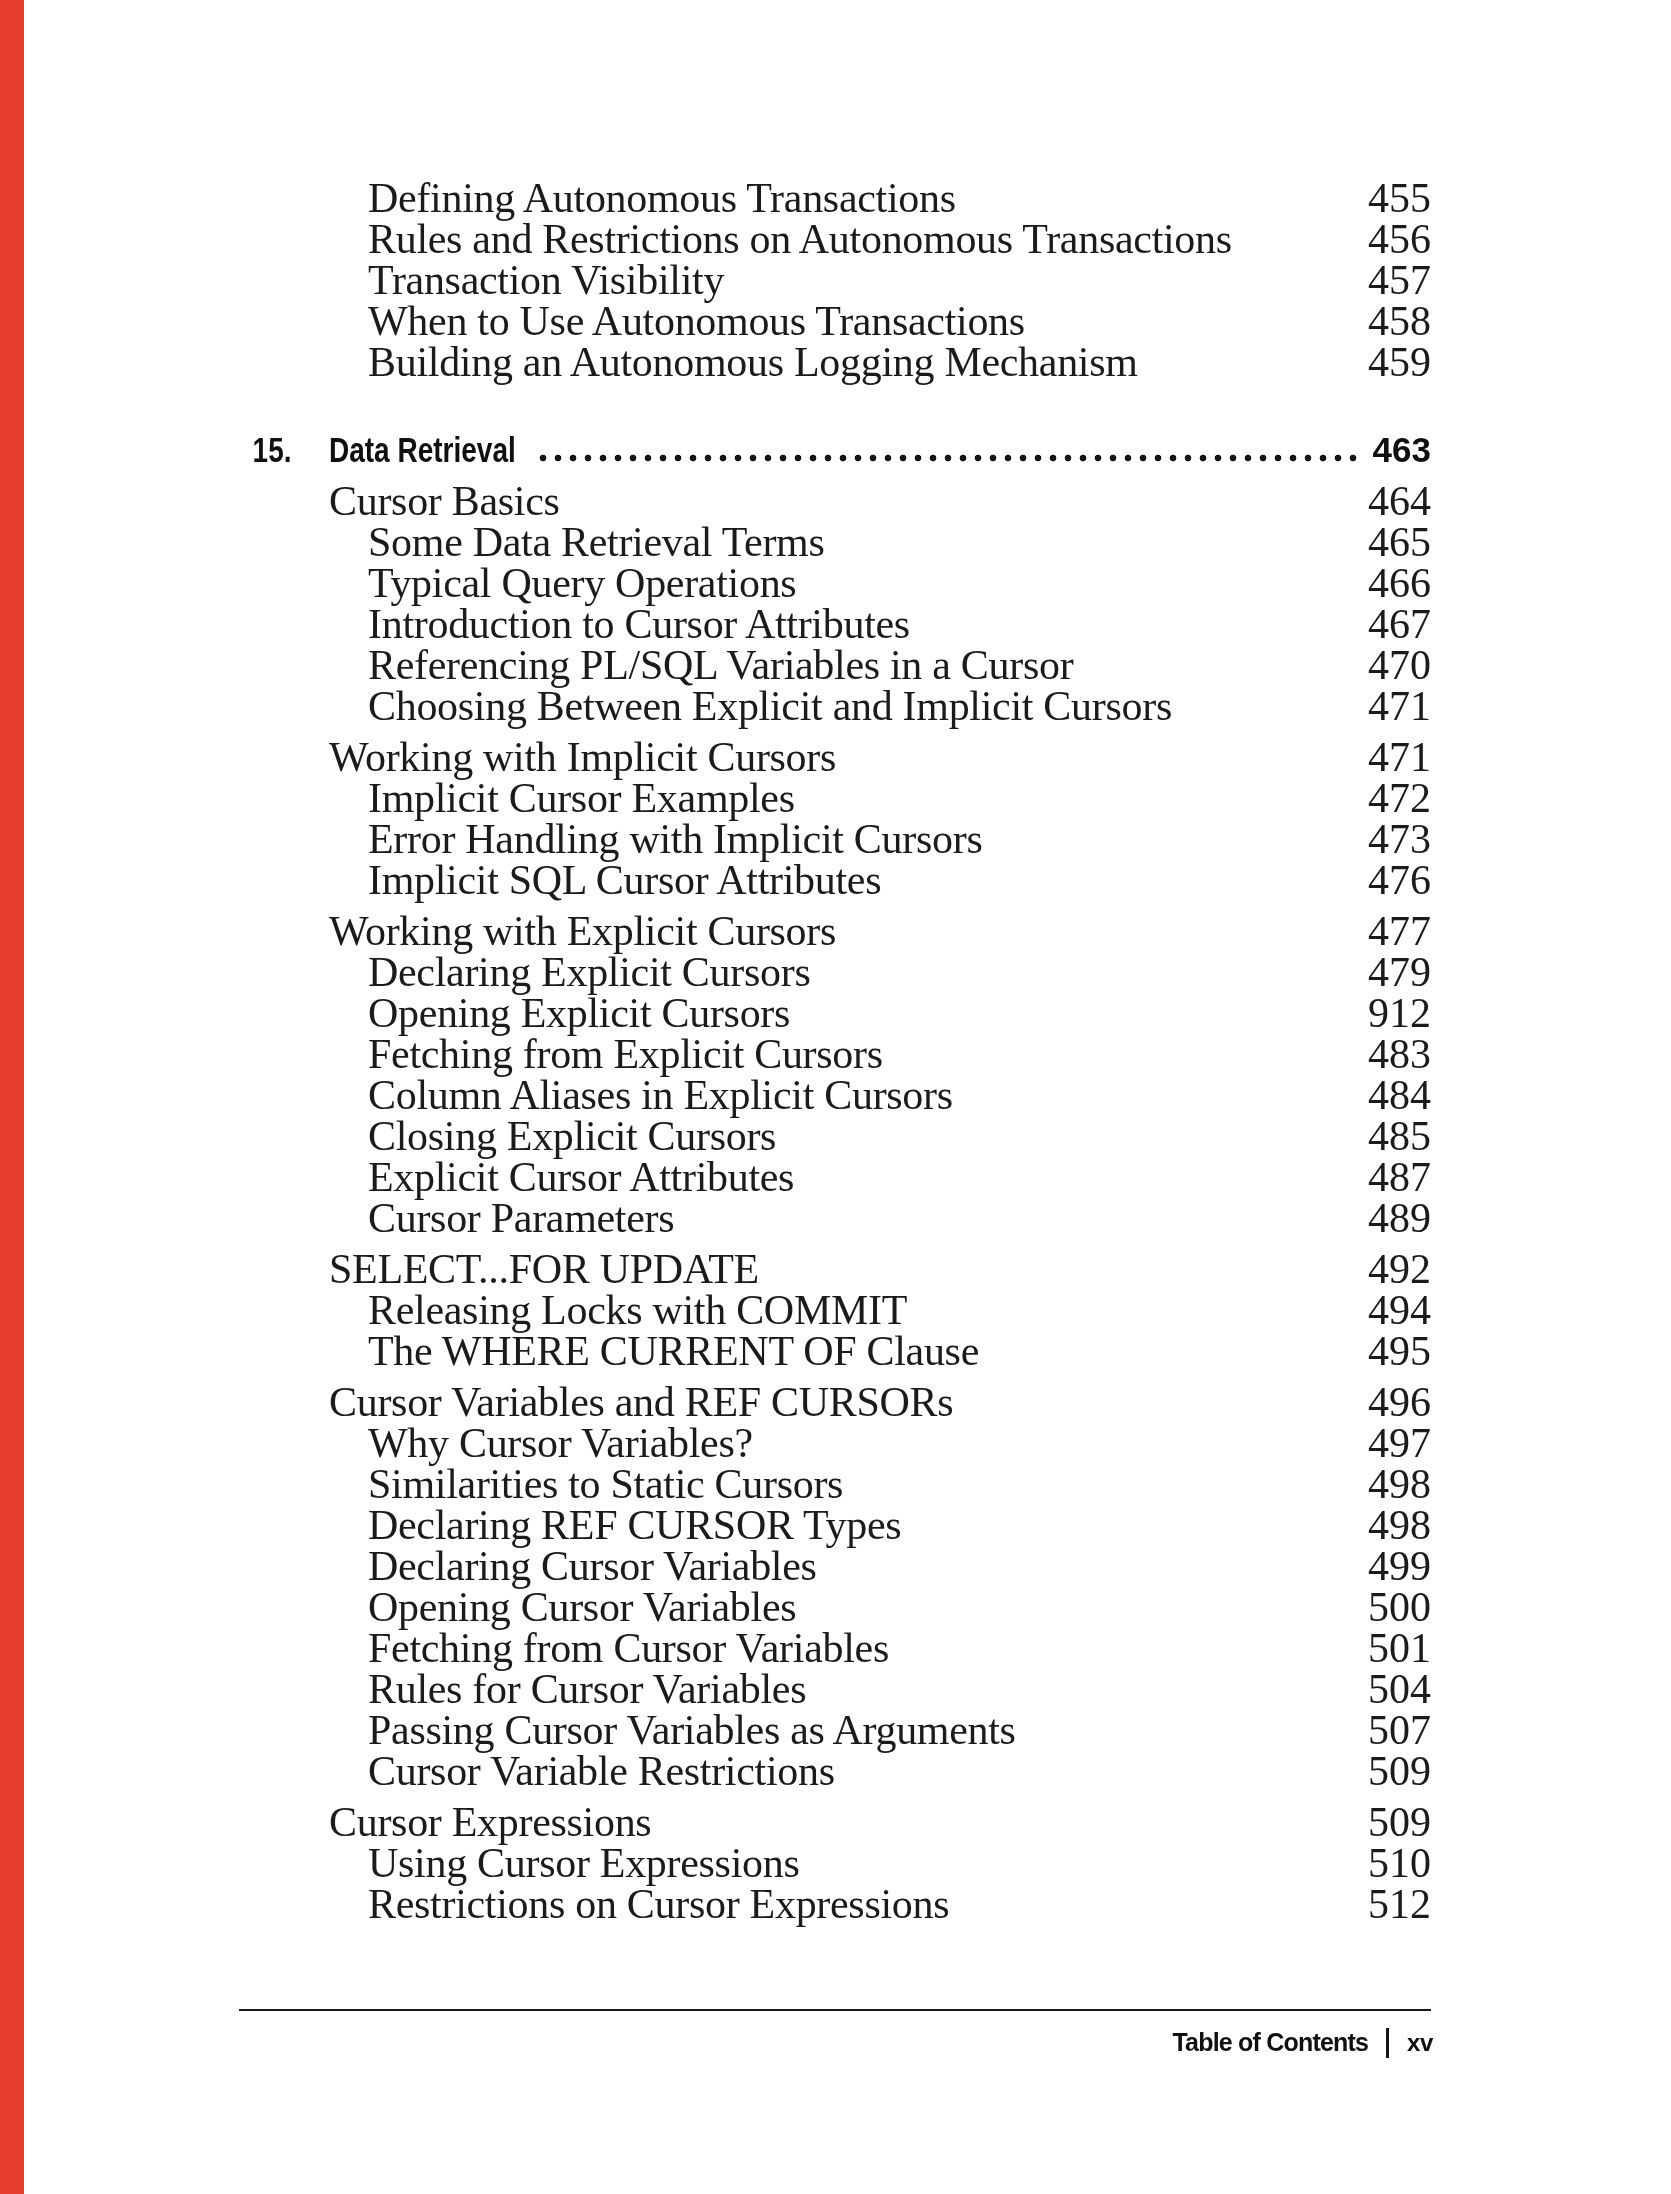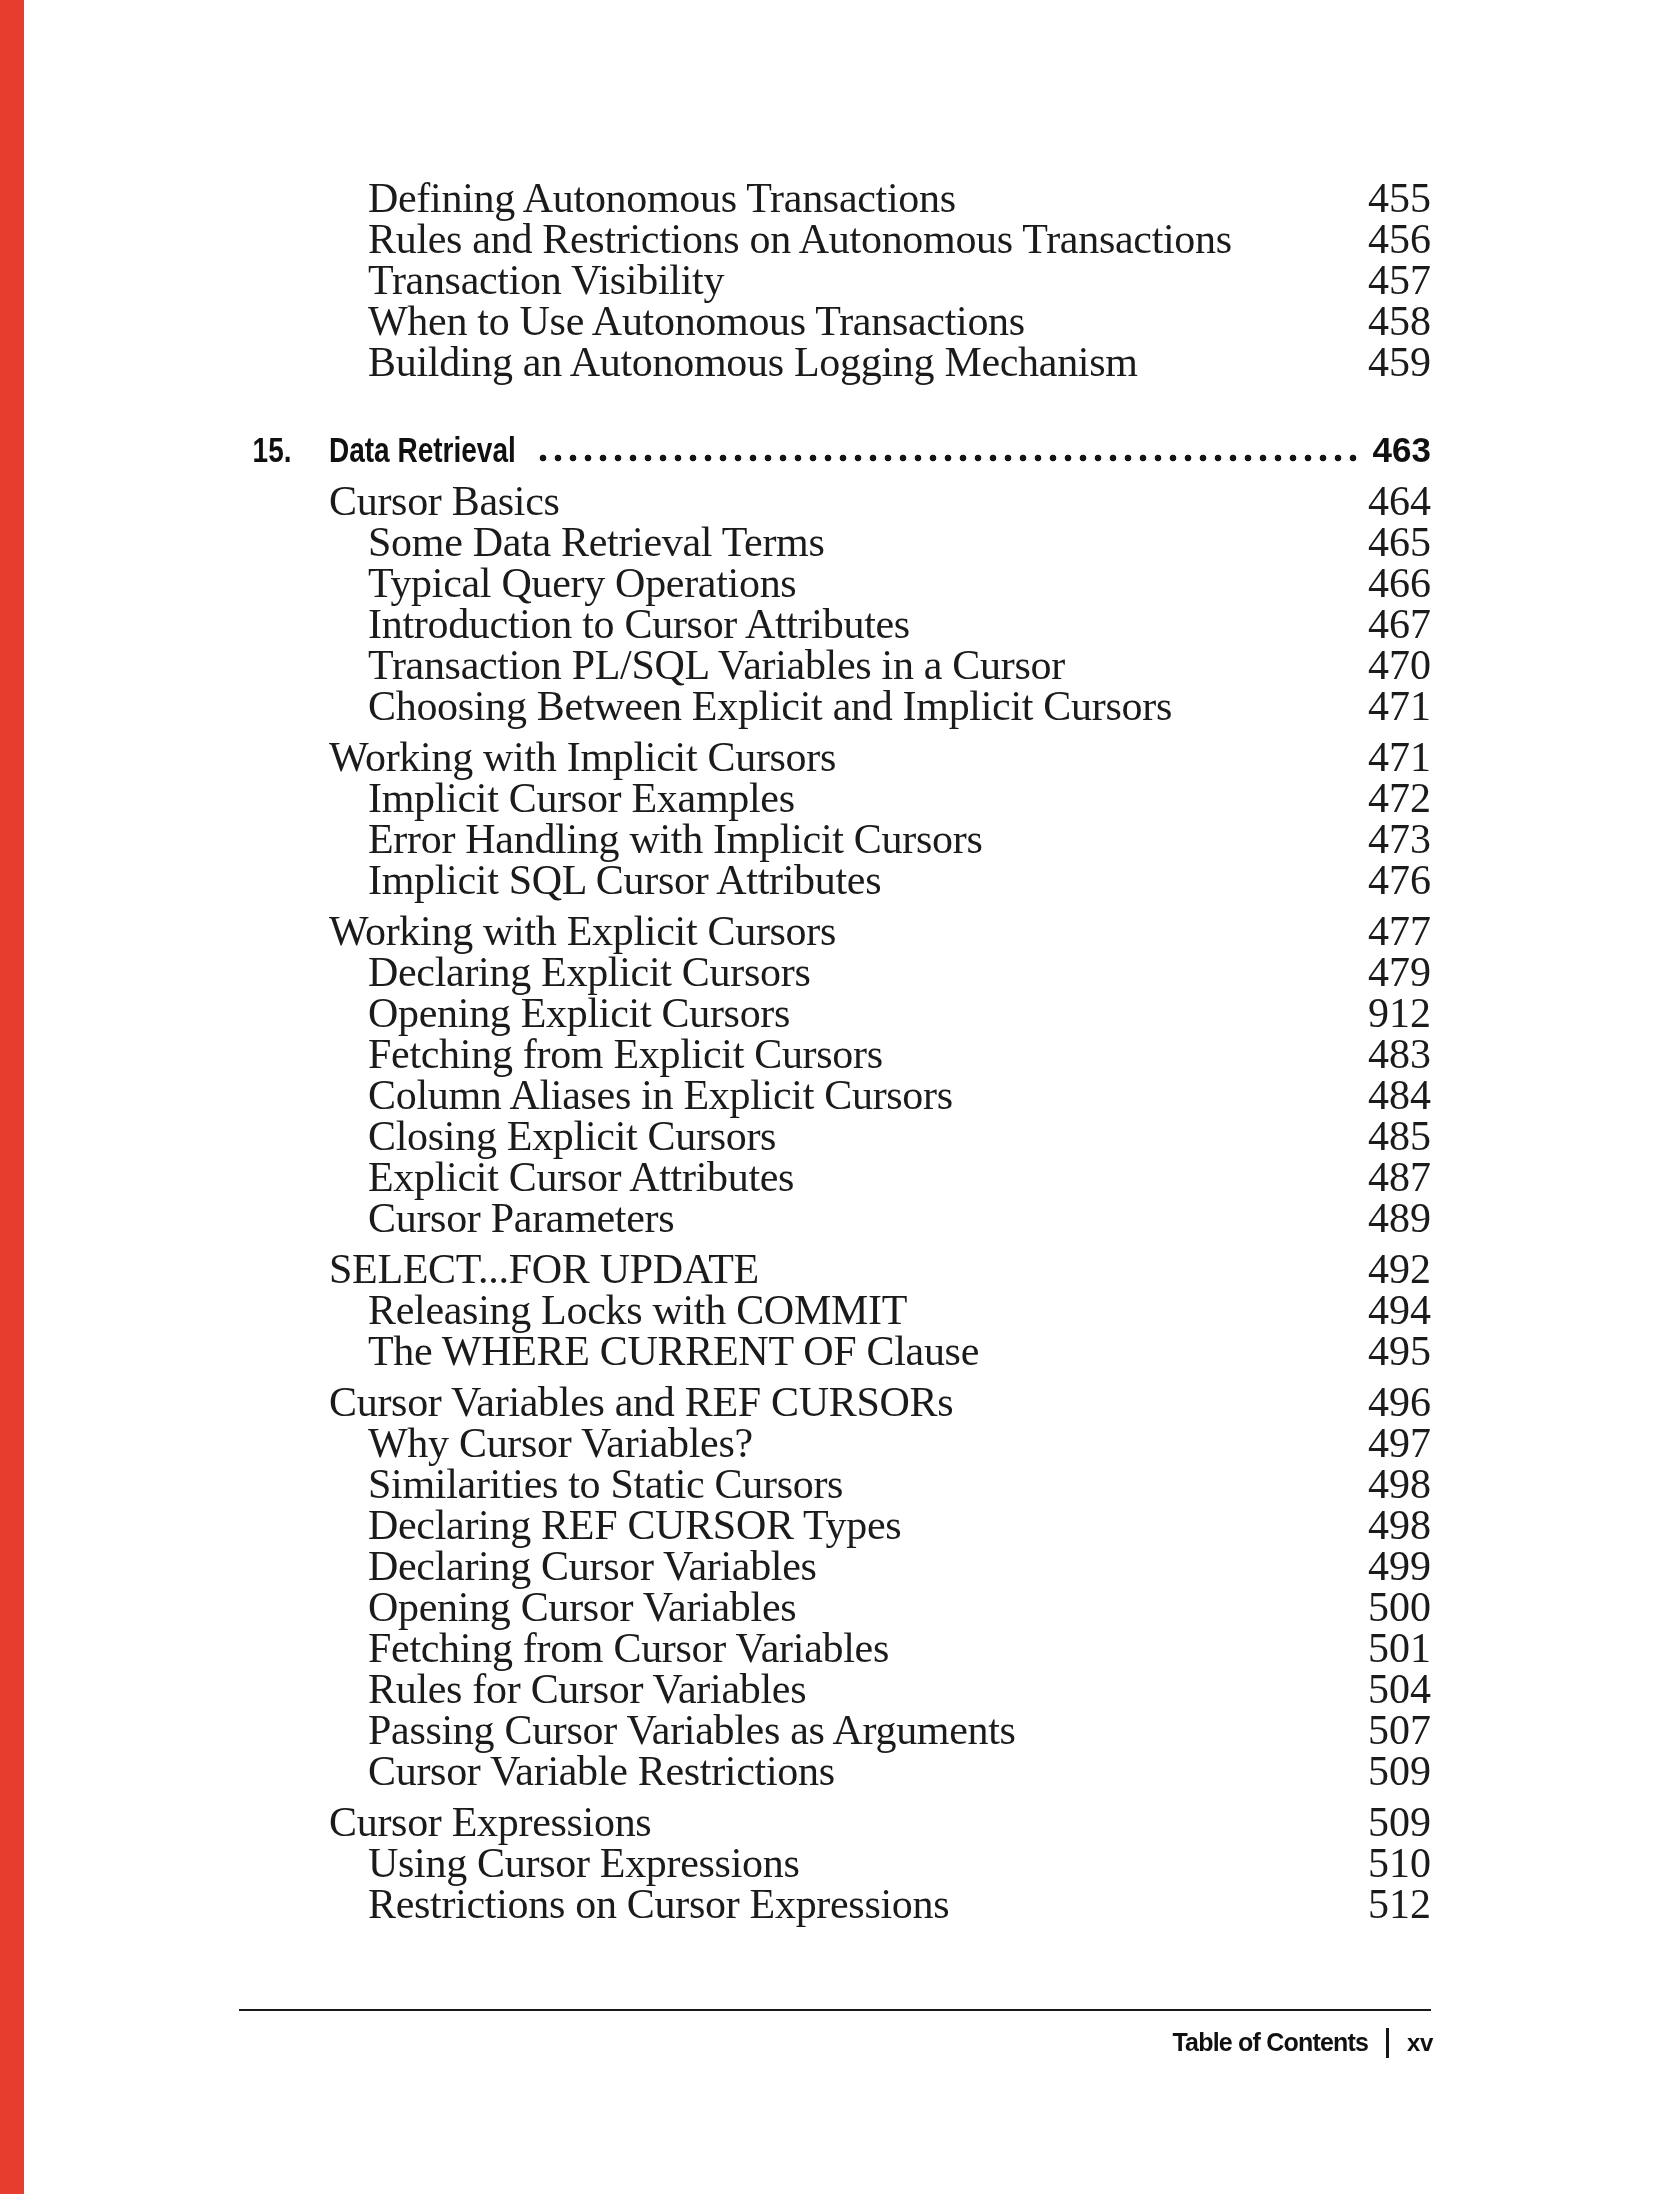--- a/index.html
+++ b/index.html
@@ -162,21 +162,21 @@
           <span class="entry-label">Typical Query Operations</span>
           <span class="entry-page">466</span>
         </div>
 
         <div class="row entry level-2">
           <span class="entry-label">Introduction to Cursor Attributes</span>
           <span class="entry-page">467</span>
         </div>
 
         <div class="row entry level-2">
-          <span class="entry-label">Transaction PL/SQL Variables in a Cursor</span>
+          <span class="entry-label">Referencing PL/SQL Variables in a Cursor</span>
           <span class="entry-page">470</span>
         </div>
 
         <div class="row entry level-2">
           <span class="entry-label">Choosing Between Explicit and Implicit Cursors</span>
           <span class="entry-page">471</span>
         </div>
 
         <div class="row entry level-1">
           <span class="entry-label">Working with Implicit Cursors</span>

